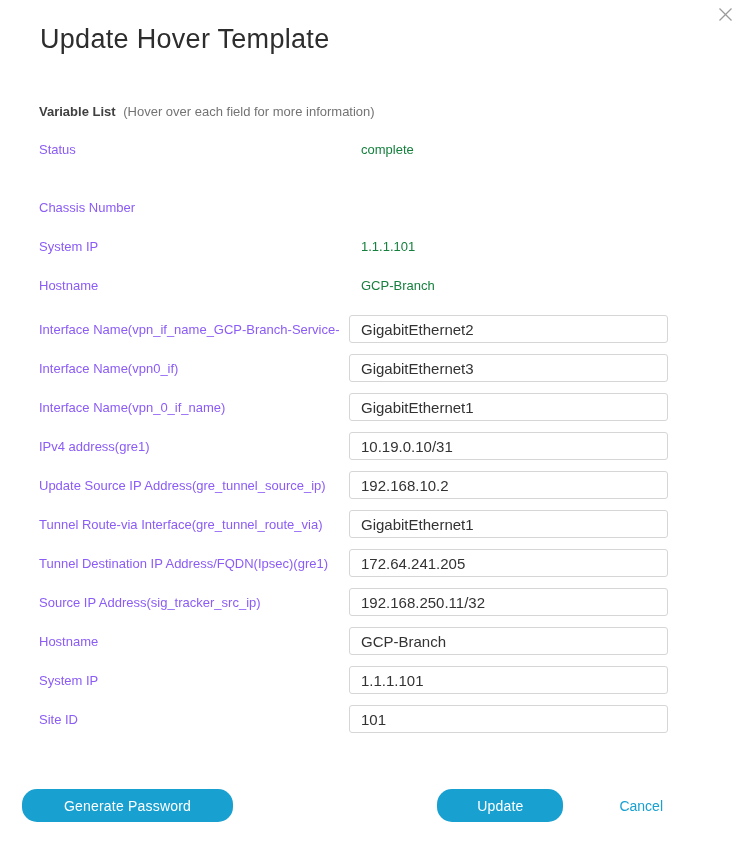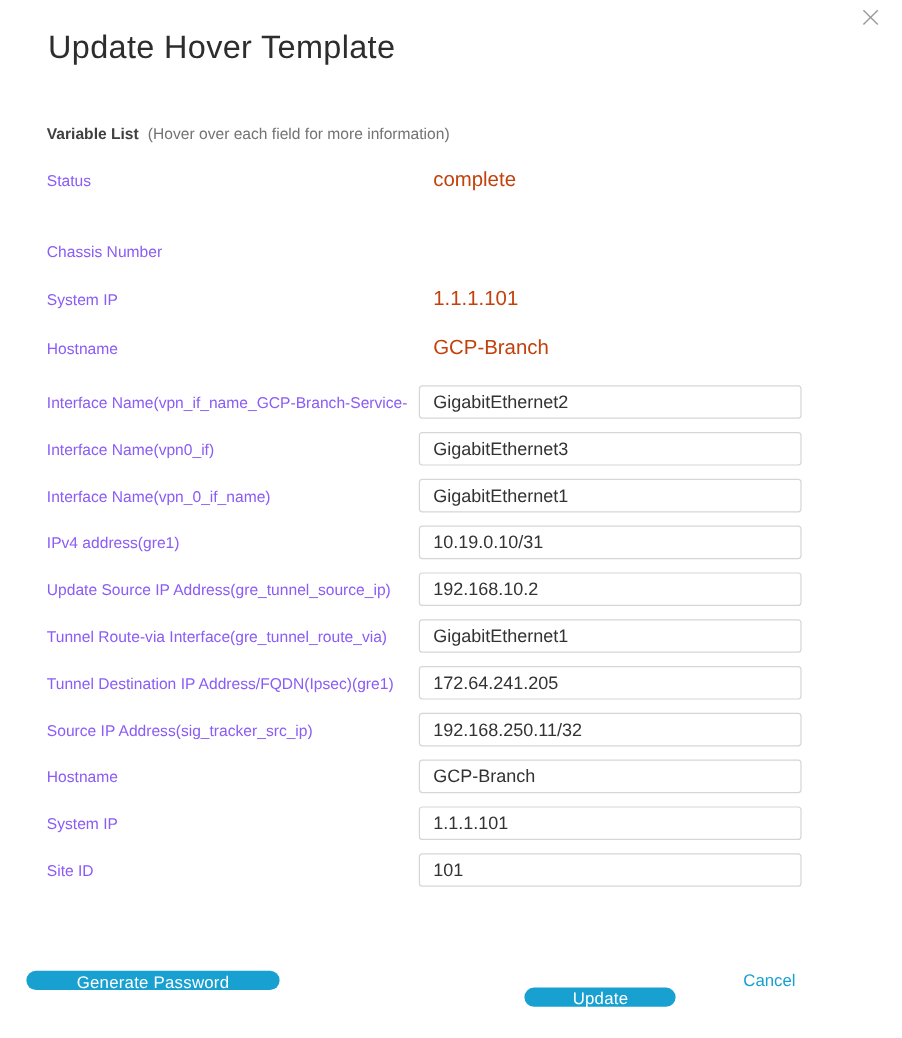--- a/index.html
+++ b/index.html
@@ -60,22 +60,22 @@
 
   .field-label {
     width: 310px;
     flex-shrink: 0;
     font-size: 13px;
     color: #8b5cf6;
     white-space: nowrap;
     overflow: hidden;
   }
   .field-value {
-    font-size: 17px;
-    color: #c2410c;
+    font-size: 13px;
+    color: #15803d;
     padding-left: 12px;
     white-space: nowrap;
   }
   .field-input {
     width: 319px;
     height: 28px;
     border: 1px solid #d6d6d6;
     border-radius: 3px;
     padding: 0 8px 0 11px;
     font-size: 15px;
@@ -90,28 +90,28 @@
     align-items: center;
     margin-top: 56px;
     padding-left: 22px;
     padding-right: 89px;
   }
   .btn {
     background: var(--accent);
     color: #ffffff;
     border: none;
     border-radius: 15px;
-    height: 16px;
+    height: 33px;
     font-size: 14px;
     font-family: inherit;
     cursor: pointer;
     letter-spacing: 0.2px;
   }
   .btn-generate { width: 211px; }
-  .btn-update { width: 126px; margin-left: auto; margin-top: 28px; }
+  .btn-update { width: 126px; margin-left: auto; }
   .cancel-link {
     margin-left: 56px;
     color: var(--accent);
     font-size: 14px;
     cursor: pointer;
     white-space: nowrap;
   }
 </style>
 </head>
 <body>

